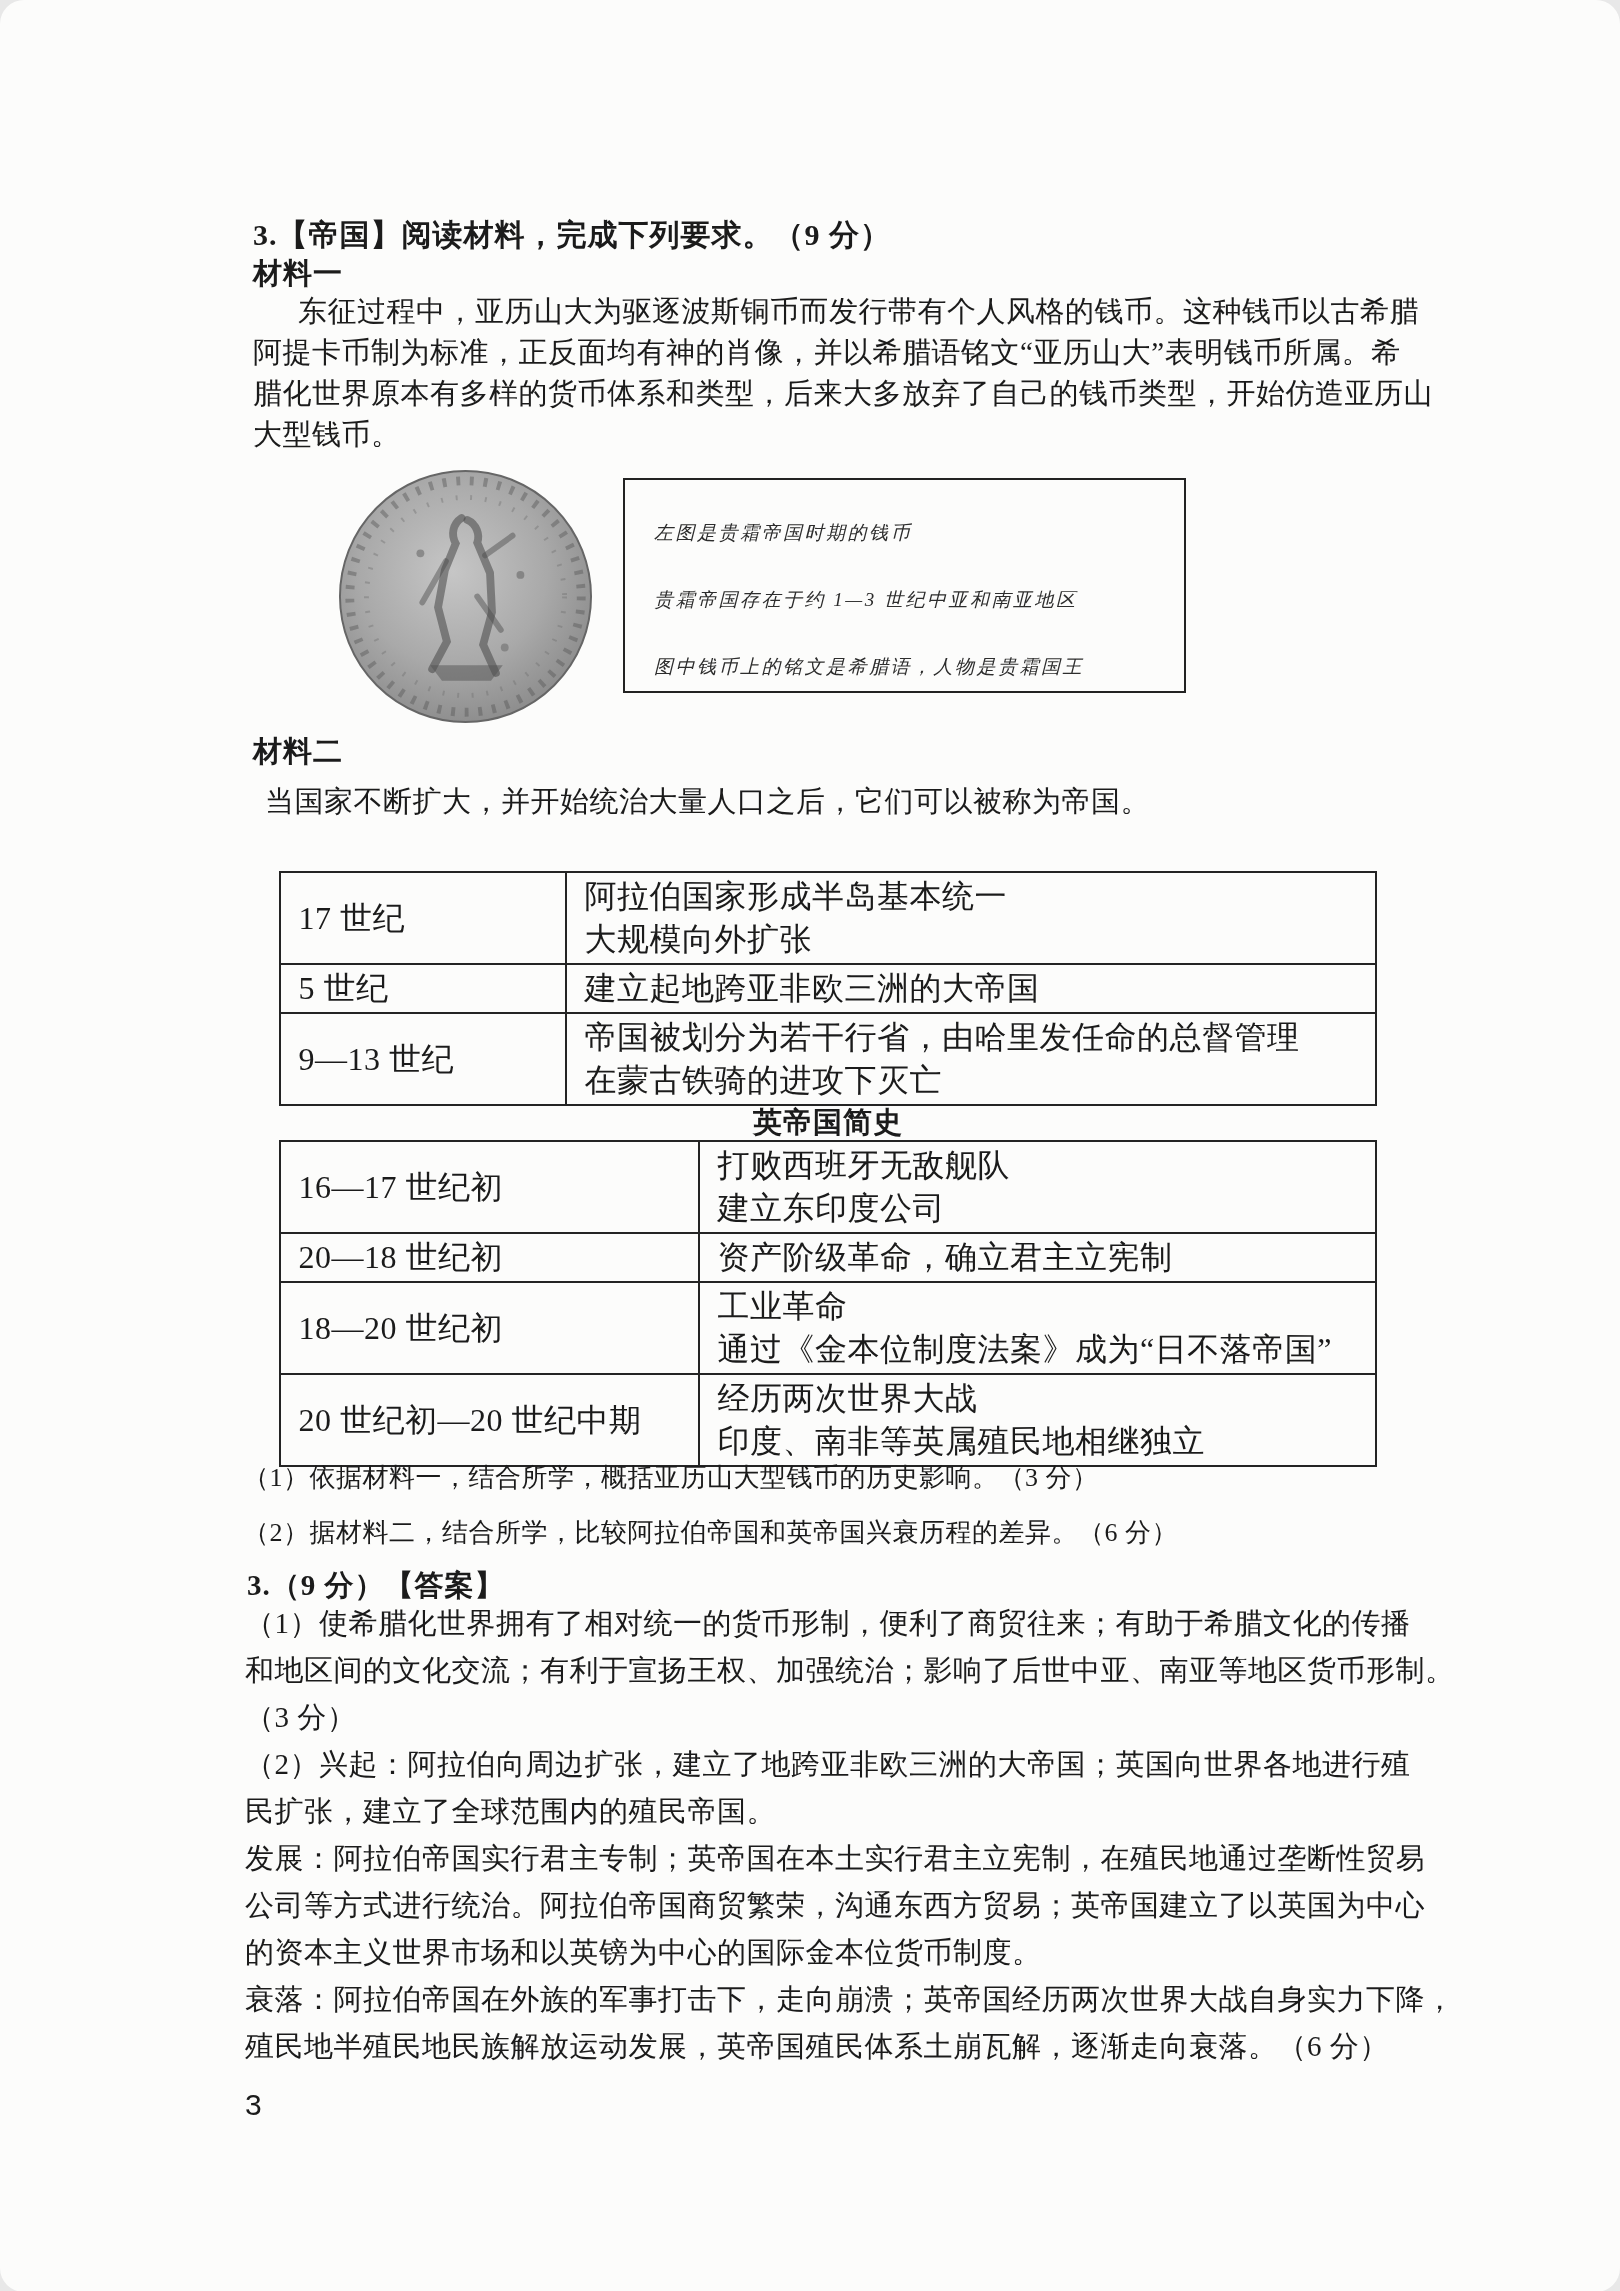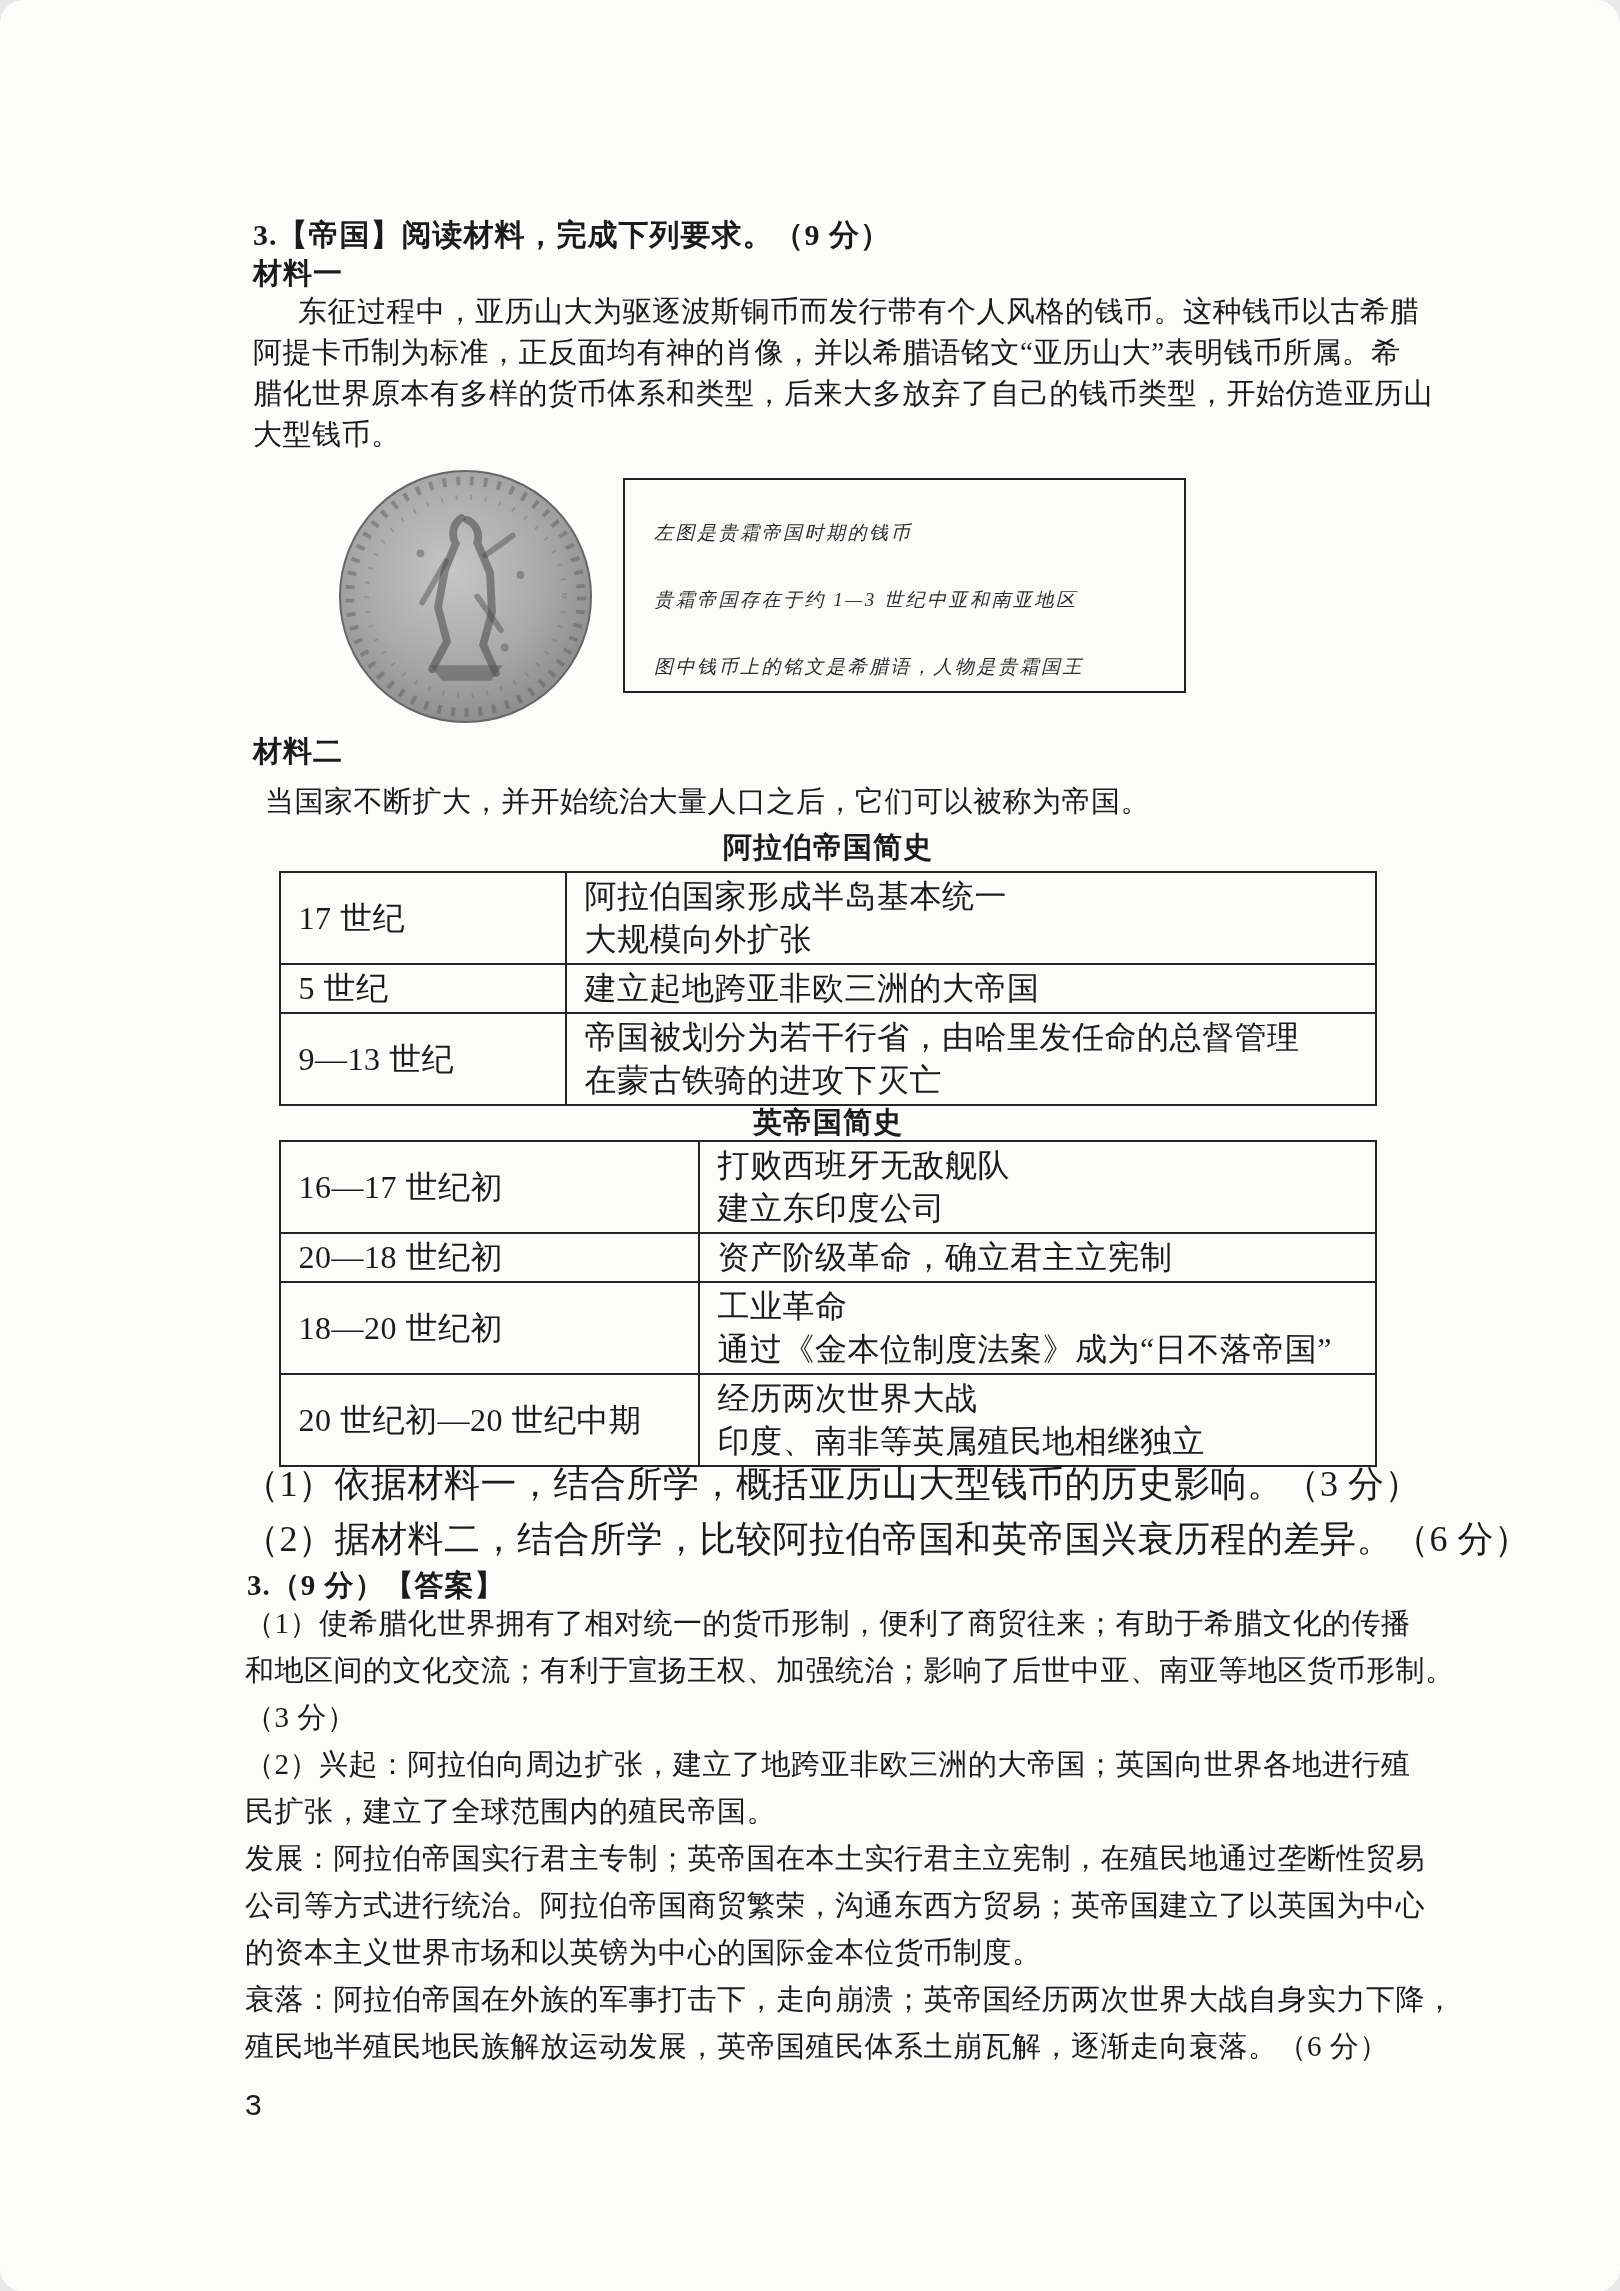--- a/index.html
+++ b/index.html
@@ -57,21 +57,21 @@
   .ecell{white-space:pre-line;}
   .t1 col.c1{width:286px;}
   .t2 col.c1{width:419px;}
   .t1 tr:nth-of-type(1){height:87px;}
   .t1 tr:nth-of-type(2){height:48px;}
   .t1 tr:nth-of-type(3){height:87px;}
   .t2 tr:nth-of-type(1){height:90px;padding-left:8px;}
   .t2 tr:nth-of-type(2){height:46px;}
   .t2 tr:nth-of-type(3){height:88px;}
   .t2 tr:nth-of-type(4){height:89px;}
-  .qline{left:243px;font-size:36px;font-weight:500;letter-spacing:0.5px;}
+  .qline{left:243px;font-size:26px;font-weight:500;letter-spacing:0.5px;}
   .q1{top:1460px;}
   .q2{top:1515px;}
   .ahead{left:247px;top:1566px;font-size:29px;font-weight:600;letter-spacing:1px;}
   .ablock{
     left:245px;width:1333px;
     font-size:29px;line-height:47px;font-weight:500;
     white-space:pre-line;letter-spacing:0.5px;
   }
   .a1{top:1600px;}
   .a2{top:1741px;}
@@ -115,21 +115,20 @@
 
   <div class="abs capbox">
     <div class="captext">左图是贵霜帝国时期的钱币
 贵霜帝国存在于约 1—3 世纪中亚和南亚地区
 图中钱币上的铭文是希腊语，人物是贵霜国王</div>
   </div>
 
   <div class="abs mlabel m2">材料二</div>
   <div class="abs para m2p">当国家不断扩大，并开始统治大量人口之后，它们可以被称为帝国。</div>
 
-  <div class="abs ttitle t1t">阿拉伯帝国简史</div>
   <table class="tbl t1">
     <colgroup>
         <col class="c1">
         <col>
       </colgroup>
     <tbody>
 
         <tr>
           <td class="pcell">17 世纪</td>
           <td class="ecell">阿拉伯国家形成半岛基本统一

